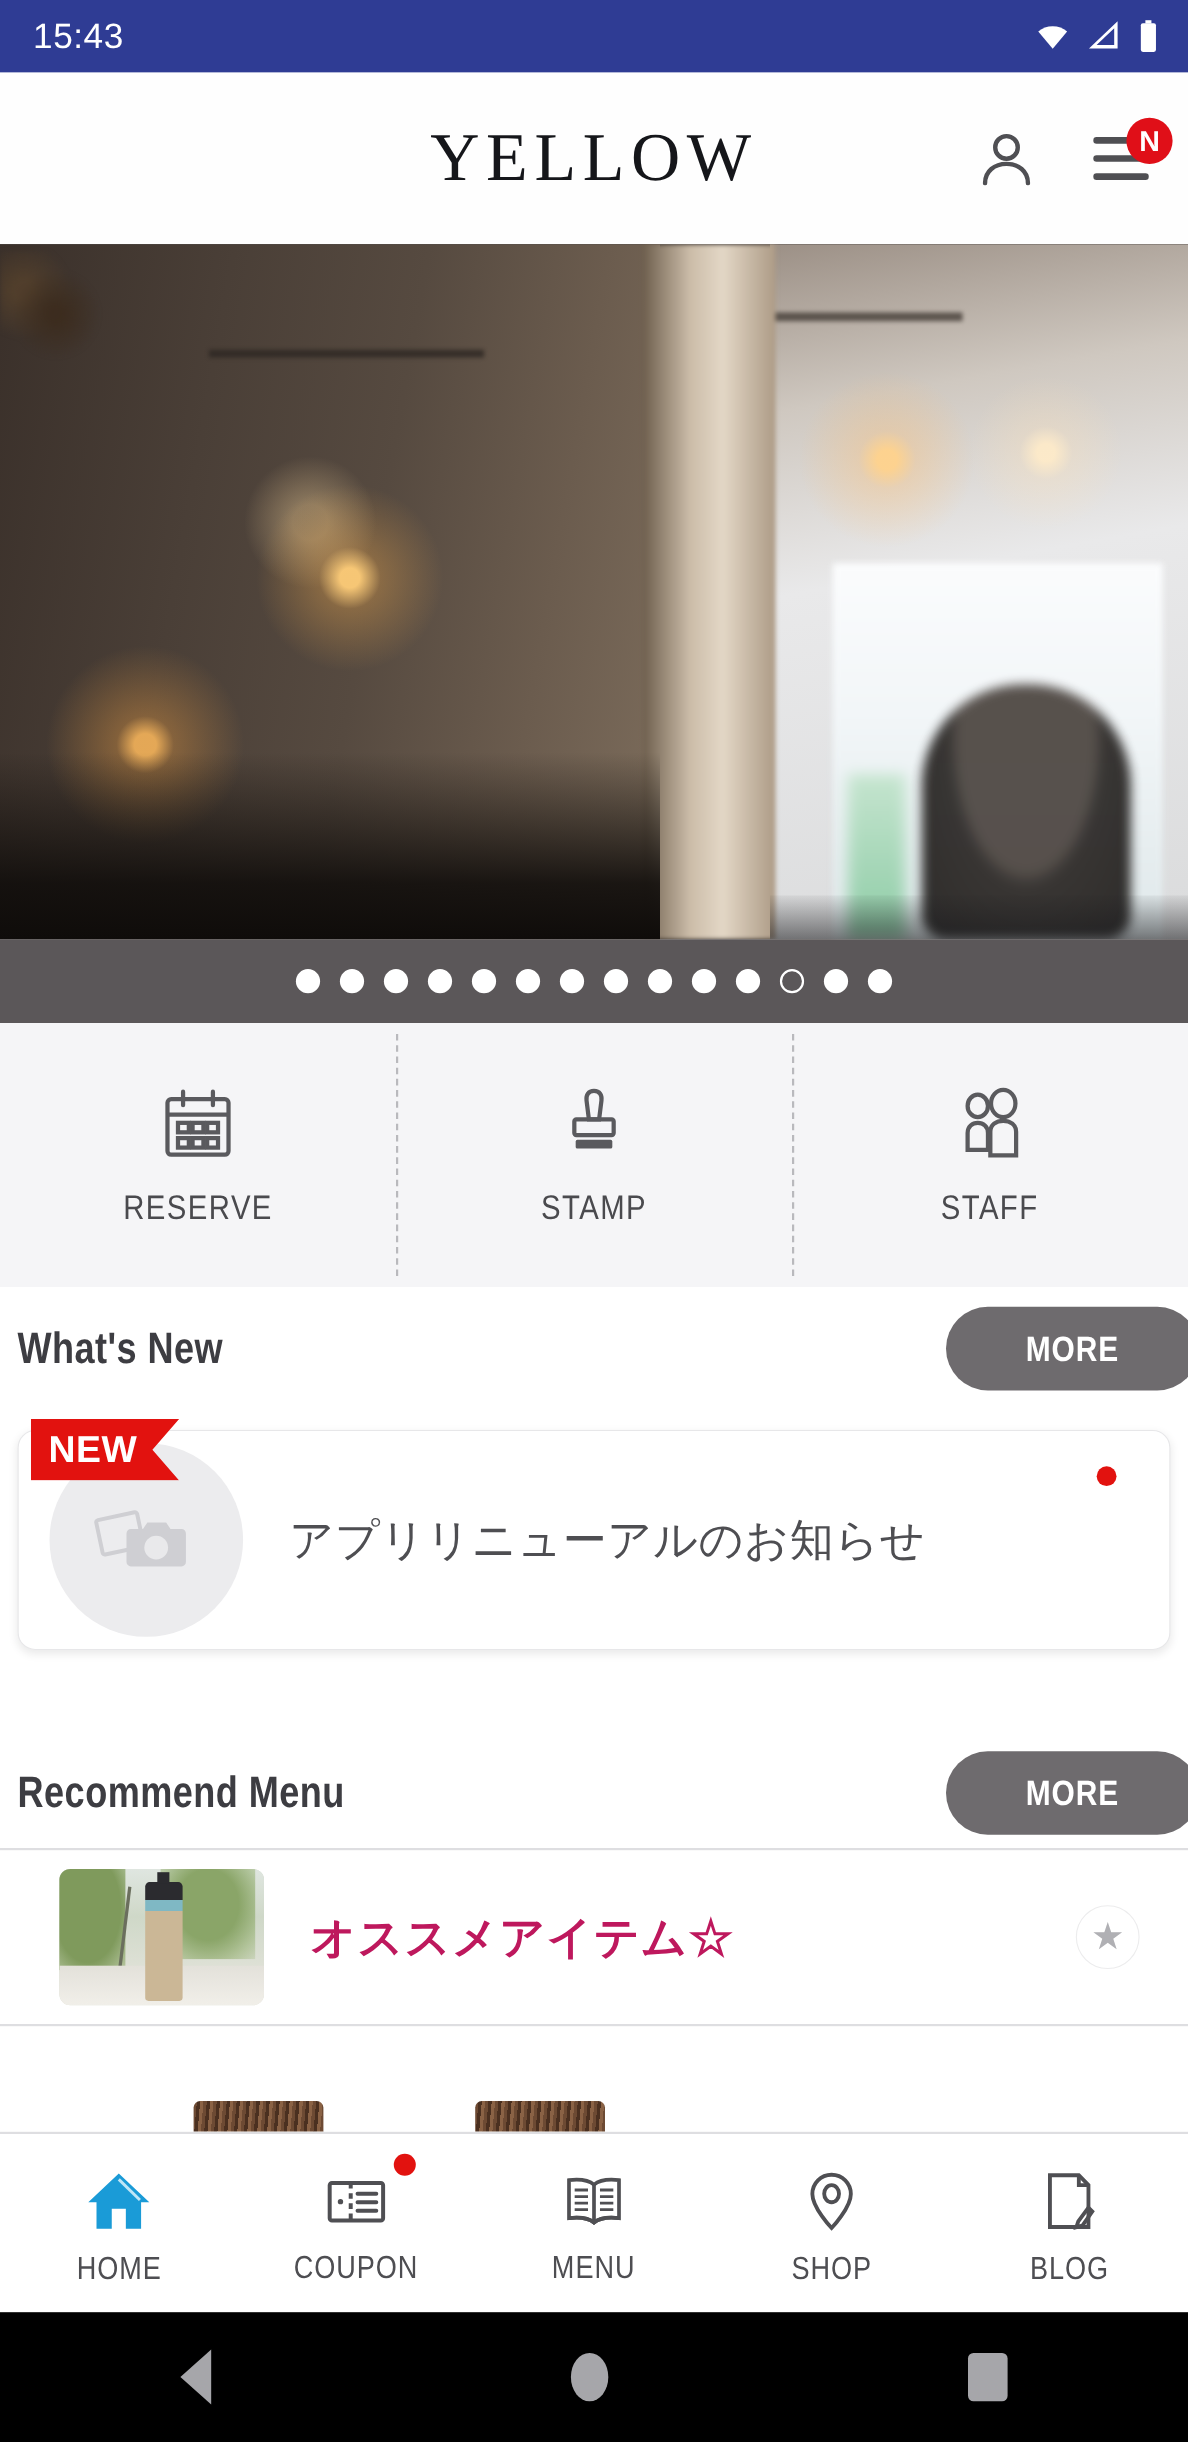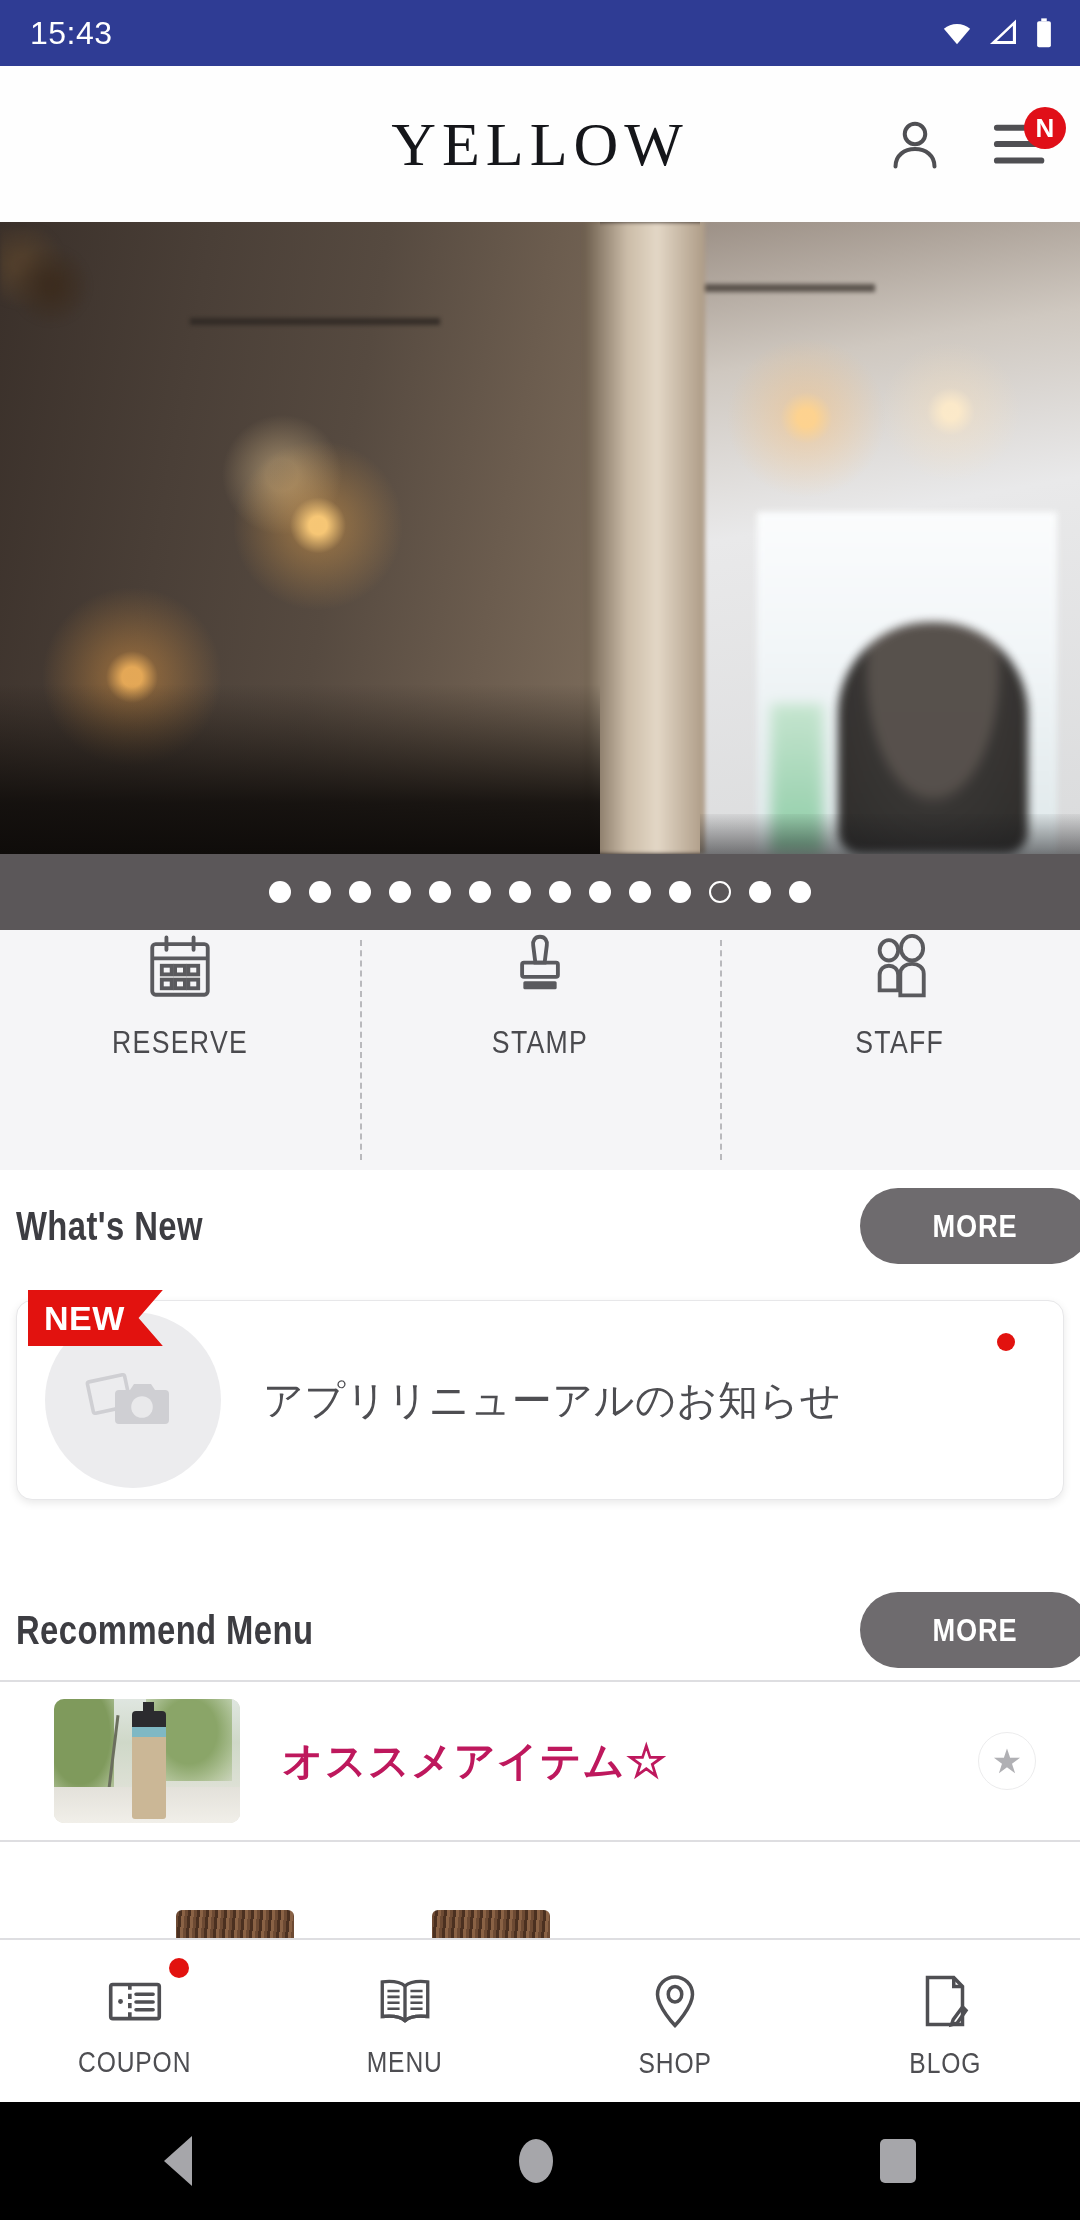--- a/index.html
+++ b/index.html
@@ -112,21 +112,21 @@
   }
   .dot { width:22px; height:22px; border-radius:50%; background:#fff; }
   .dot.active { background:transparent; border:2.5px solid #fff; }
 
   
   .quick {
     position:absolute; top:930px; left:0; width:1080px; height:240px;
     background:#f5f5f7; display:flex;
   }
   .quick-item {
-    flex:1; display:flex; flex-direction:column; align-items:center; justify-content:flex-start;
+    flex:1; display:flex; flex-direction:column; align-items:center; justify-content:center;
     gap:21px; position:relative;
   }
   .quick-item + .quick-item:before {
     content:""; position:absolute; left:0; top:10px; bottom:10px;
     border-left:2px dashed #b9b9bd;
   }
   .quick-label {
     font-size:31px; letter-spacing:1.5px; color:#4a4a4e;
     font-family:"Liberation Sans Narrow","Liberation Sans", sans-serif;
     transform:scaleX(.86); transform-origin:center;
@@ -400,20 +400,27 @@
 
   <div class="menu-sep" style="top:1840px;"></div>
 
   <div class="menu-row-partial" style="top:1896px;">
     <div class="hair-thumb" style="left:176px;"></div>
     <div class="hair-thumb" style="left:432px;"></div>
   </div>
 
   <div class="bottomnav" id="bottomnav">
 
+    <div class="nav-item">
+      <svg width="66" height="64" viewBox="0 0 24 24">
+        <path d="M12 2.6 L22.4 12.4 H19.6 V21.4 H14.4 V14.6 H9.6 V21.4 H4.4 V12.4 H1.6 Z" fill="#1a9bd7"></path>
+        <path d="M12 4.6 L19.2 11.6" stroke="#bfe6f7" stroke-width="1" fill="none"></path>
+      </svg>
+      <div class="nav-label">HOME</div>
+    </div>
 
     <div class="nav-item">
       <div class="nav-dot"></div>
       <svg width="64" height="62" viewBox="0 0 24 24" fill="none" stroke="#4f4f53" stroke-width="1.4">
         <rect x="2.6" y="5.6" width="18.8" height="13.2" rx="0.8"></rect>
         <path d="M10 5.6 V18.8" stroke-dasharray="2 1.6"></path>
         <circle cx="6.4" cy="12.2" r="0.95" fill="#4f4f53" stroke="none"></circle>
         <path d="M12.4 9.4 H19 M12.4 12.4 H19 M12.4 15.4 H19" stroke-linecap="round"></path>
       </svg>
       <div class="nav-label">COUPON</div>

